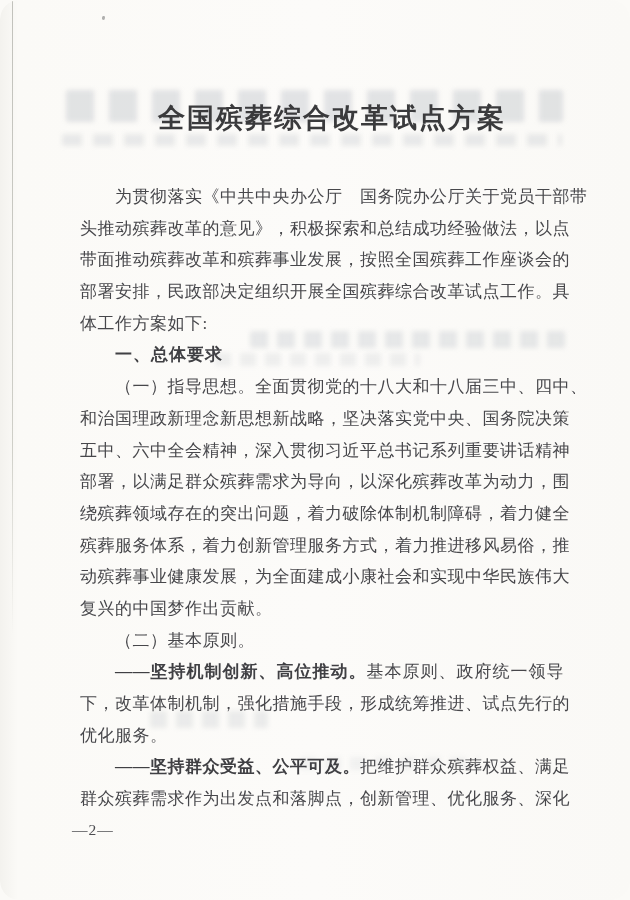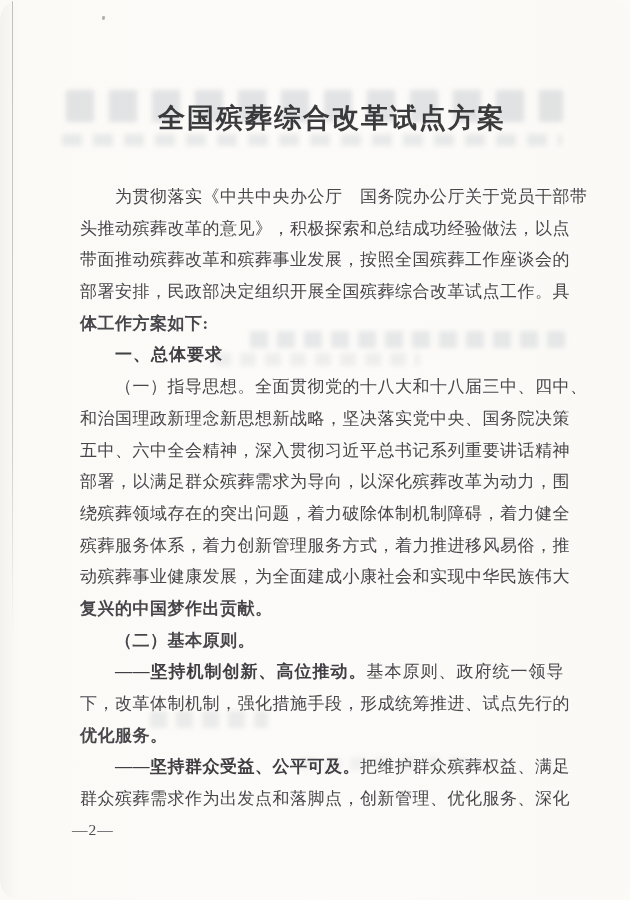--- a/index.html
+++ b/index.html
@@ -71,21 +71,21 @@
   }
   .line {
     height: 31.7px;
     line-height: 31.7px;
     text-align: justify;
     text-align-last: justify;
     white-space: nowrap;
     overflow: visible;
   }
   .line.indent { padding-left: 35px; }
-  .line.last { text-align-last: left; font-weight: bold; }
+  .line.last { text-align-last: left; }
   .line.heading { font-weight: bold; color: #404044; letter-spacing: 1px; }
   .lead { font-weight: bold; color: #404044; }
   .page-number {
     position: absolute;
     left: 72px; top: 821px;
     font-size: 15.5px;
     letter-spacing: 1px;
     color: #4c4c50;
   }
 </style>

